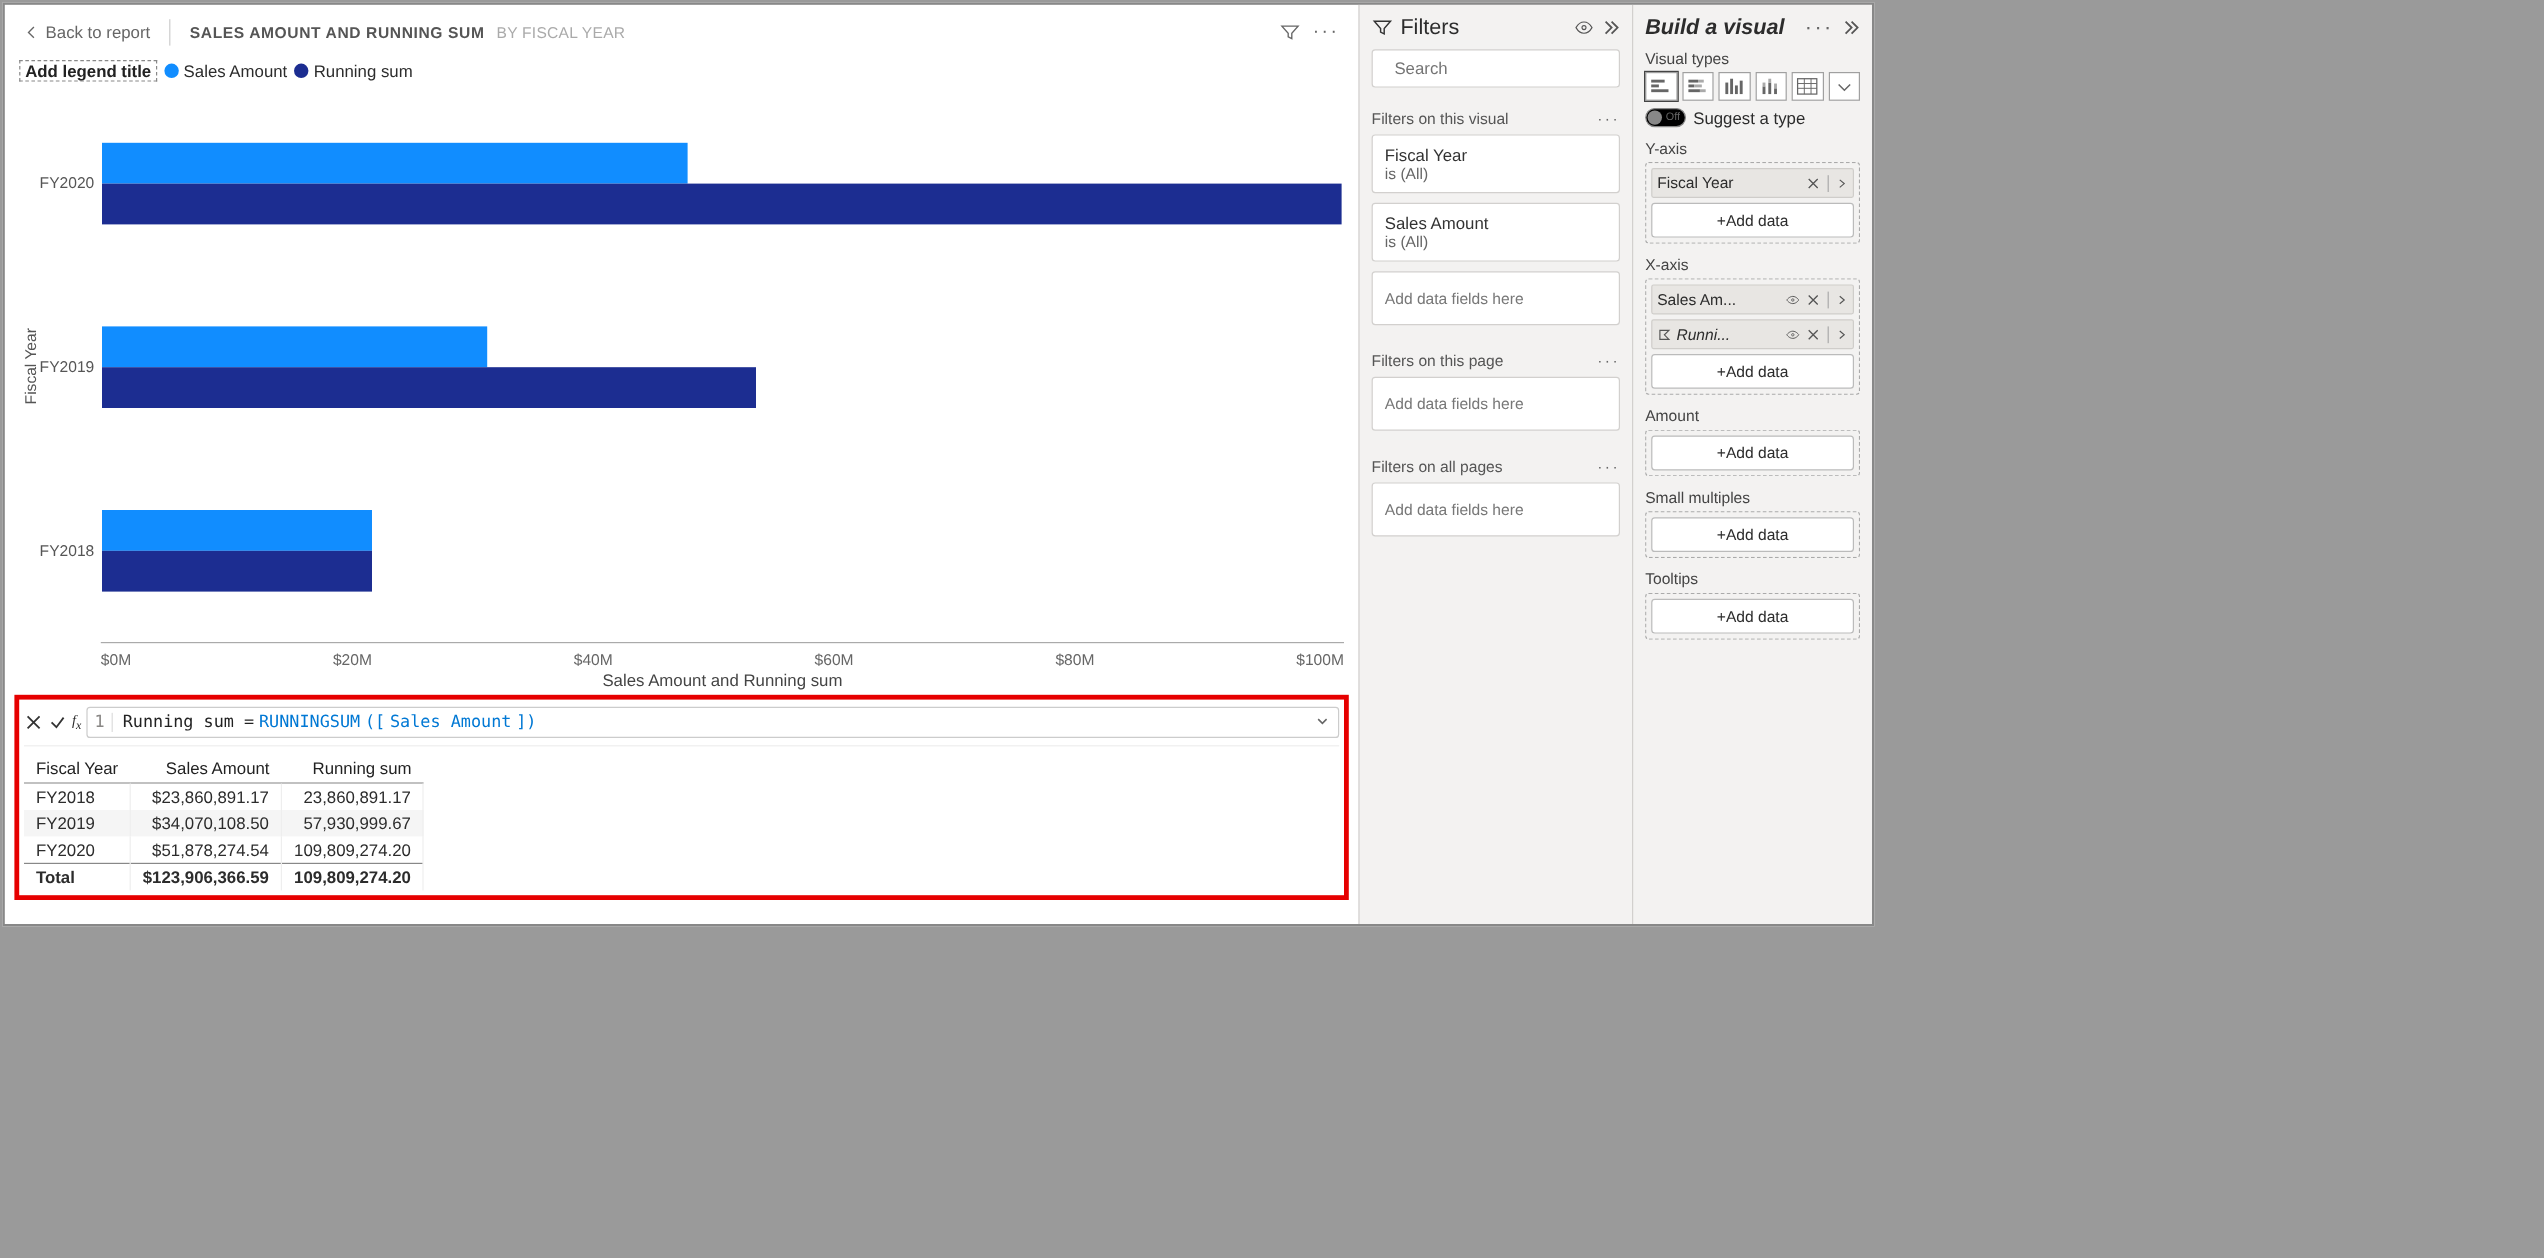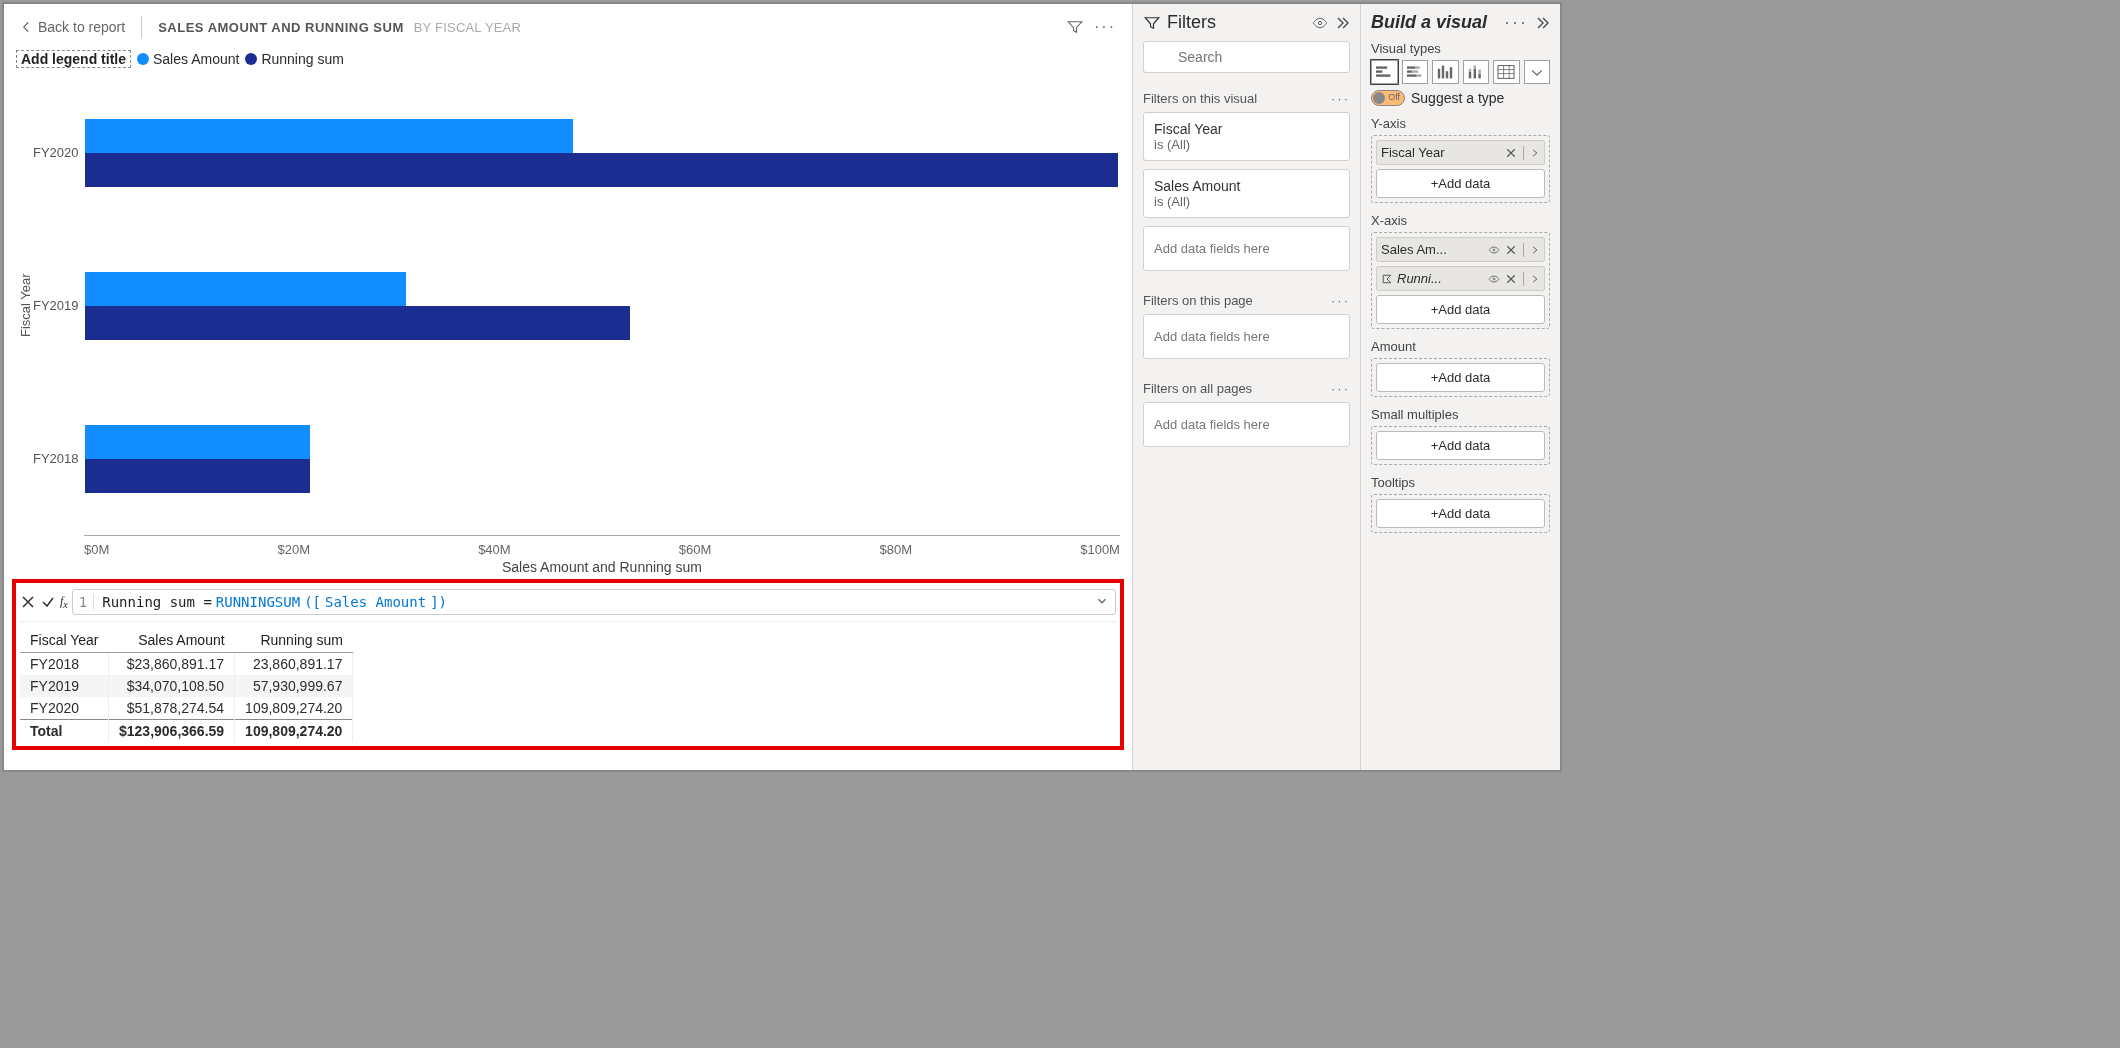--- a/index.html
+++ b/index.html
@@ -65,36 +65,36 @@
   .data-table th:first-child{text-align:left;}
   .data-table td{padding:3px 10px;text-align:right;white-space:nowrap;border-right:1px solid #eee;}
   .data-table td:first-child{text-align:left;}
   .data-table tr:nth-child(even) td{background:#f5f5f5;}
   .data-table tr.total td{font-weight:700;border-top:1px solid #888;background:#fff;}
   
   .panel{background:var(--bg-panel);border-left:1px solid var(--border);display:flex;flex-direction:column;font-size:13px;}
   .filters-panel{width:228px;padding:8px 10px 10px 10px;}
   .panel-header{display:flex;align-items:center;gap:6px;font-size:18px;font-weight:400;padding-bottom:8px;}
   .panel-header .spacer{flex:1;}
-  .search-box{background:#fff;border:1px solid var(--border);border-radius:3px;display:flex;align-items:center;gap:8px;padding:6px 24px;margin-bottom:12px;}
+  .search-box{background:#fff;border:1px solid var(--border);border-radius:3px;display:flex;align-items:center;gap:8px;padding:6px 8px;margin-bottom:12px;}
   .search-box input{border:none;outline:none;flex:1;font-size:14px;color:#555;background:transparent;}
   .section-header{display:flex;align-items:center;justify-content:space-between;color:#555;font-size:13px;margin-top:6px;margin-bottom:6px;}
   .dots{letter-spacing:2px;color:#666;cursor:pointer;}
   .filter-card{background:#fff;border:1px solid var(--border);border-radius:3px;padding:8px 10px;margin-bottom:8px;}
   .filter-card .fc-title{font-size:14px;color:#333;}
   .filter-card .fc-sub{font-size:13px;color:#666;}
   .add-fields{background:#fff;border:1px solid var(--border);border-radius:3px;padding:14px 10px;text-align:left;color:#777;font-size:13px;margin-bottom:16px;}
   
   .build-panel{width:200px;padding:8px 10px 10px 10px;}
   .vt-row{display:flex;gap:4px;margin-bottom:6px;}
   .vt-btn{width:28px;height:24px;border:1px solid var(--border-dark);background:#fff;display:flex;align-items:center;justify-content:center;cursor:pointer;}
   .vt-btn svg{width:20px;height:16px;}
   .vt-btn.active{outline:1px solid #444;}
   .suggest-row{display:flex;align-items:center;gap:6px;font-size:14px;margin-bottom:10px;}
-  .toggle{width:34px;height:16px;border:1px solid #888;border-radius:10px;position:relative;background:#fdba74;cursor:pointer;}
+  .toggle{width:34px;height:16px;border:1px solid #888;border-radius:10px;position:relative;background:#000000;cursor:pointer;}
   .toggle::after{content:"";position:absolute;left:1px;top:1px;width:12px;height:12px;border-radius:50%;background:#888;}
   .toggle-label-inside{position:absolute;right:4px;top:1px;font-size:9px;color:#666;}
   .field-section{margin-bottom:10px;}
   .field-label{font-size:13px;color:#444;margin-bottom:4px;}
   .field-well{border:1px dashed #aaa;border-radius:3px;padding:4px;}
   .field-chip{background:var(--bg-field);border:1px solid #cfcdca;border-radius:2px;display:flex;align-items:center;padding:4px 4px;font-size:13px;gap:4px;margin-bottom:4px;}
   .field-chip .chip-label{flex:1;white-space:nowrap;overflow:hidden;text-overflow:ellipsis;}
   .field-chip .chip-icon{cursor:pointer;display:inline-flex;align-items:center;}
   .chip-sep{width:1px;height:14px;background:#aaa;margin:0 2px;}
   .add-data-btn{background:#fff;border:1px solid #bbb;border-radius:3px;text-align:center;padding:6px;font-size:13px;font-weight:400;cursor:pointer;}

